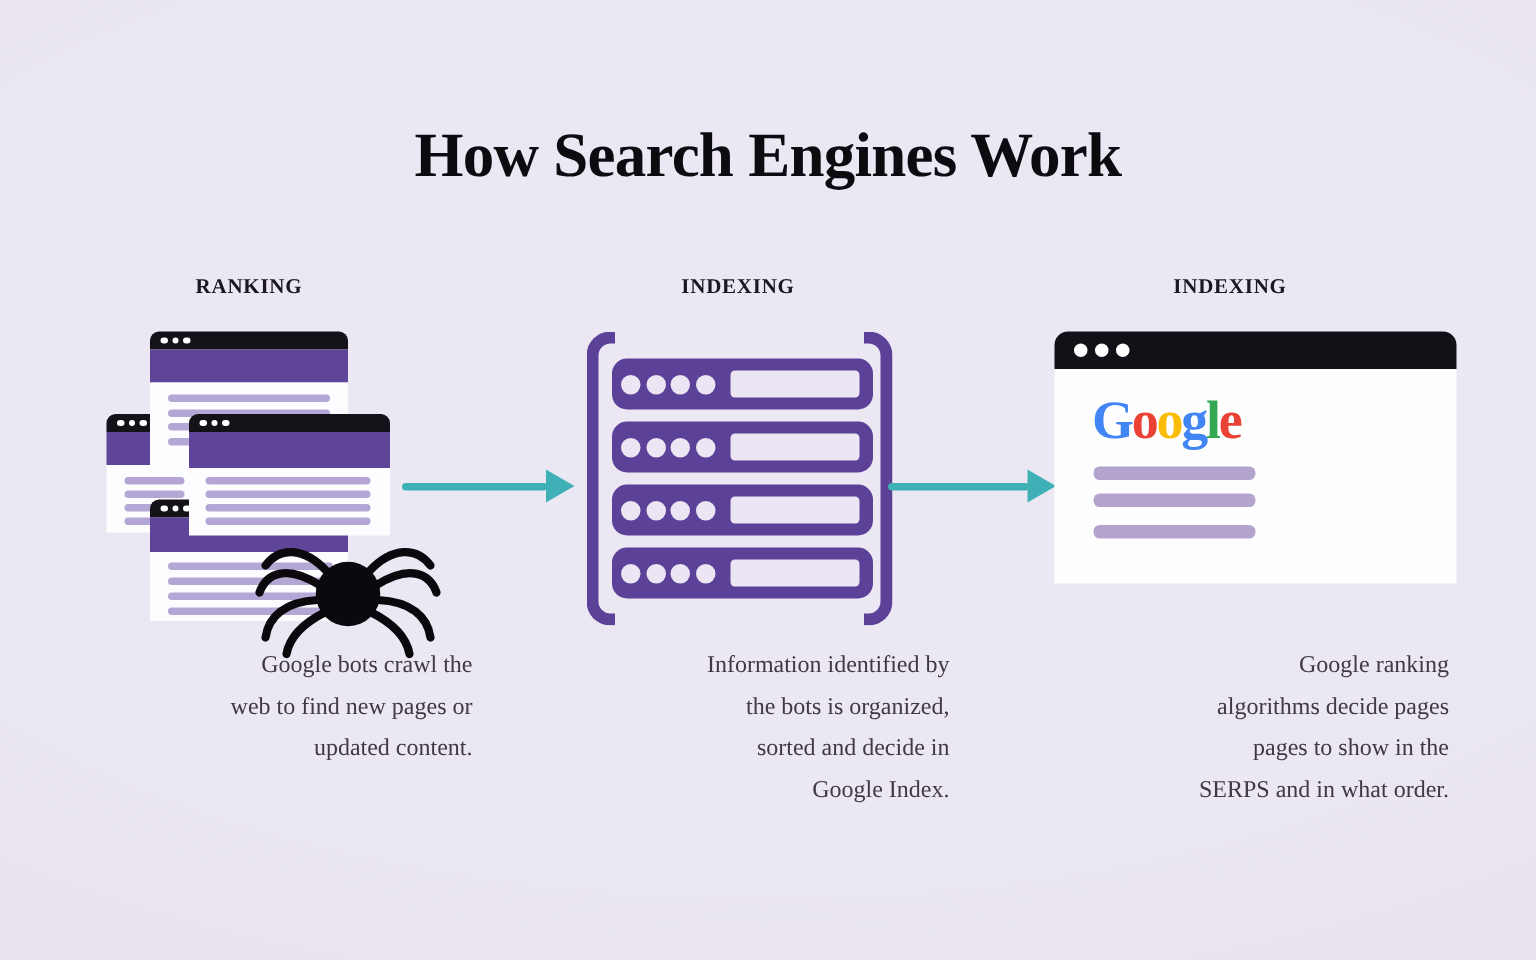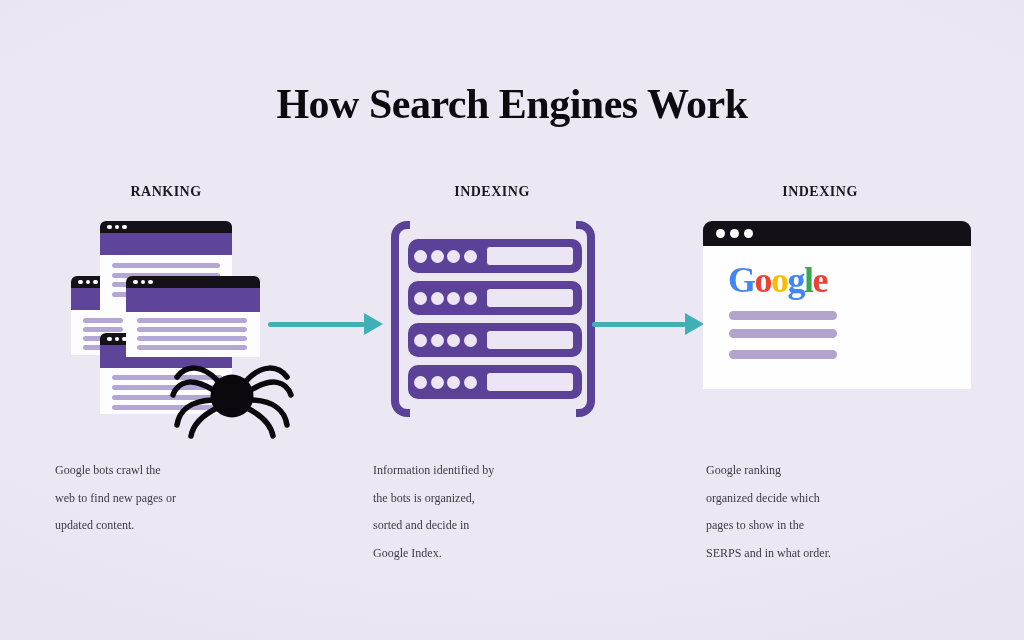--- a/index.html
+++ b/index.html
@@ -10,22 +10,22 @@
   }
   .title{
     position:absolute;top:80px;left:0;width:1024px;text-align:center;
     font-size:42px;font-weight:bold;letter-spacing:-0.5px;color:#0d0b10;
   }
   .stage-label{
     position:absolute;top:184px;width:200px;text-align:center;
     font-size:14px;font-weight:bold;letter-spacing:0.5px;color:#1a1720;
   }
   .desc{
-    position:absolute;top:457px;width:260px;text-align:left;
-    font-size:12px;line-height:27.5px;color:#3e3945;white-space:pre-line;
+    position:absolute;top:430px;width:260px;text-align:right;
+    font-size:16px;line-height:27.5px;color:#3e3945;white-space:pre-line;
   }
   
   .bw{position:absolute;}
   .tb{
     background:#141118;border-radius:6px 6px 0 0;
     display:flex;align-items:center;gap:3px;padding-left:7px;box-sizing:border-box;
   }
   .wdot{width:4.5px;height:4.5px;border-radius:50%;background:#ffffff;flex:0 0 auto;}
   .hd{background:#5e459a;}
   .bodyw{background:#fdfcfe;position:relative;}
@@ -204,17 +204,17 @@
   </div>
 
   <div class="desc" style="left:55px;">Google bots crawl the
 web to find new pages or
 updated content.</div>
   <div class="desc" style="left:373px;">Information identified by
 the bots is organized,
 sorted and decide in
 Google Index.</div>
   <div class="desc" style="left:706px;">Google ranking
-organized decide which
+algorithms decide pages
 pages to show in the
 SERPS and in what order.</div>
 
 </div>
 
 </body></html>

